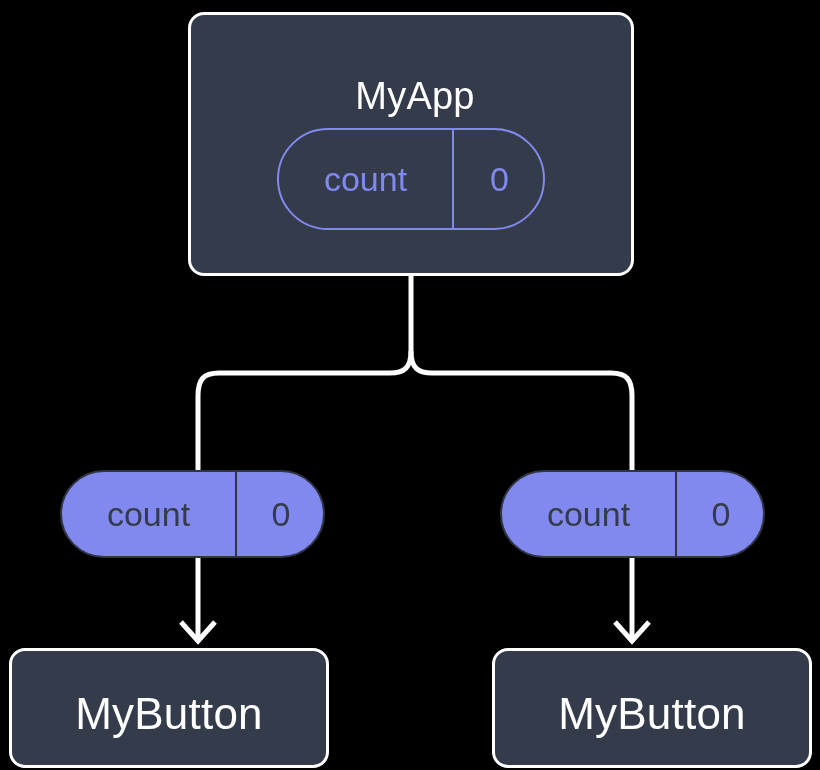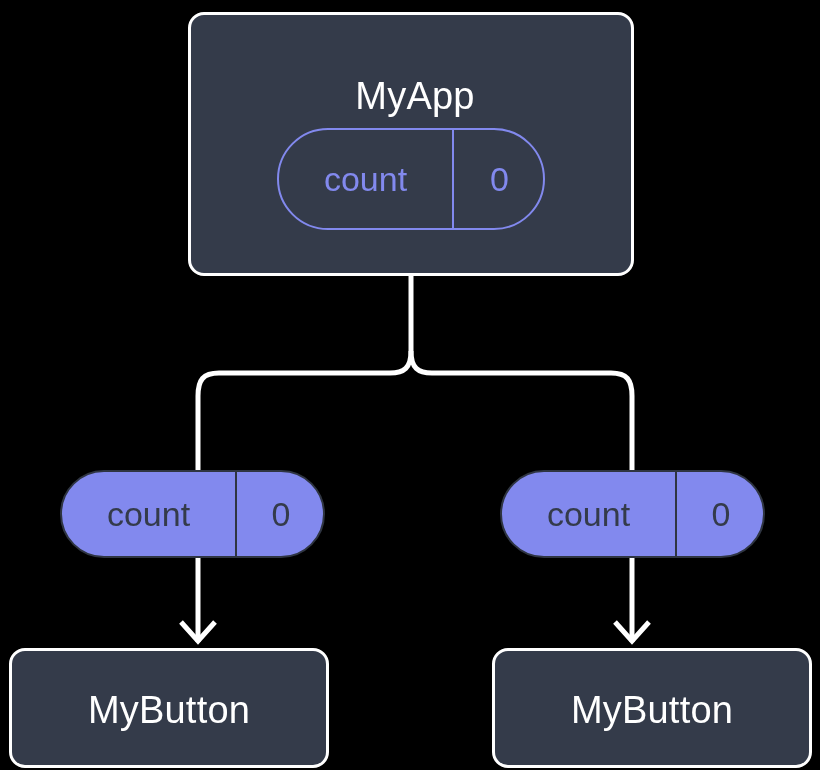--- a/index.html
+++ b/index.html
@@ -66,21 +66,21 @@
     height: 120px;
   }
   #btn-box-right {
     left: 492px;
     top: 648px;
     width: 320px;
     height: 120px;
   }
   .btn-title {
     top: 38px;
-    font-size: 38px;
+    font-size: 44px;
   }
 
   
   .pill {
     position: absolute;
     box-sizing: border-box;
     display: flex;
     align-items: stretch;
     border-radius: 999px;
     overflow: hidden;

